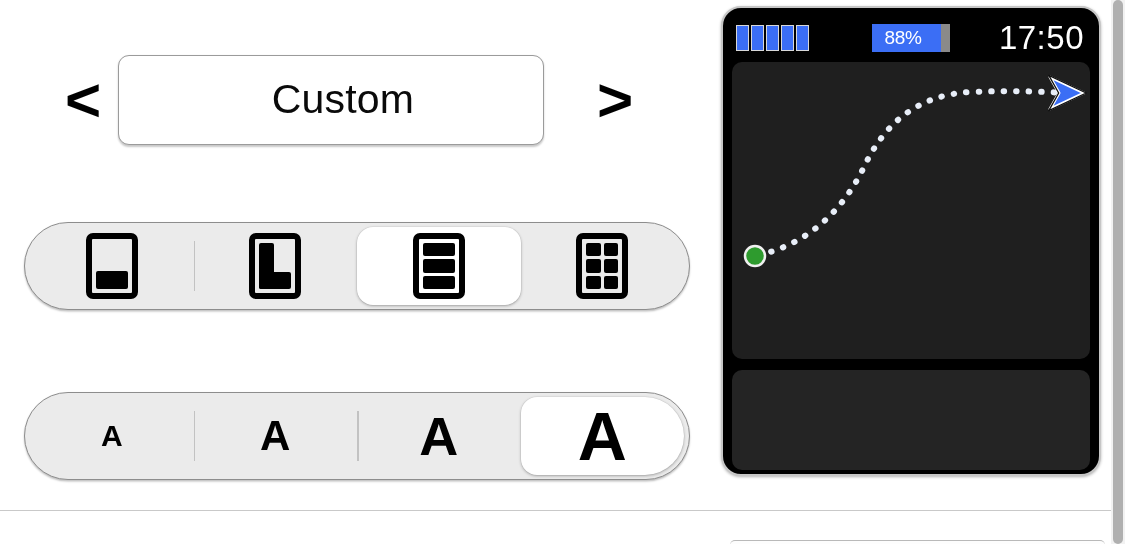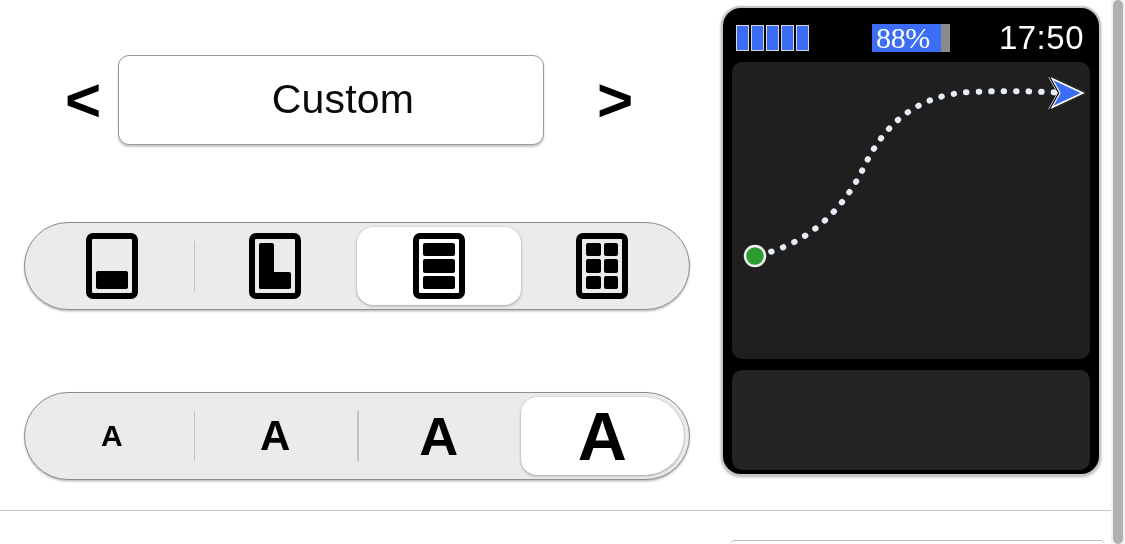--- a/index.html
+++ b/index.html
@@ -245,26 +245,26 @@
     position: absolute;
     left: 0; top: 0; bottom: 0;
     width: 88%;
     background: #3b6ef5;
   }
   .battery-label {
     position: relative;
     width: 100%;
     text-align: center;
     color: #ffffff;
-    font-size: 30px;
+    font-size: 19px;
     font-weight: 400;
     letter-spacing: -0.4px;
     padding-right: 16px;
     box-sizing: border-box;
-    font-family: Liberation Serif, serif;
+    font-family: Liberation Sans, sans-serif;
   }
   .device-clock {
     margin-left: auto;
     color: #ffffff;
     font-size: 33px;
     letter-spacing: 0.5px;
     font-family: "Liberation Sans", sans-serif;
   }
 
   .map-pane {

